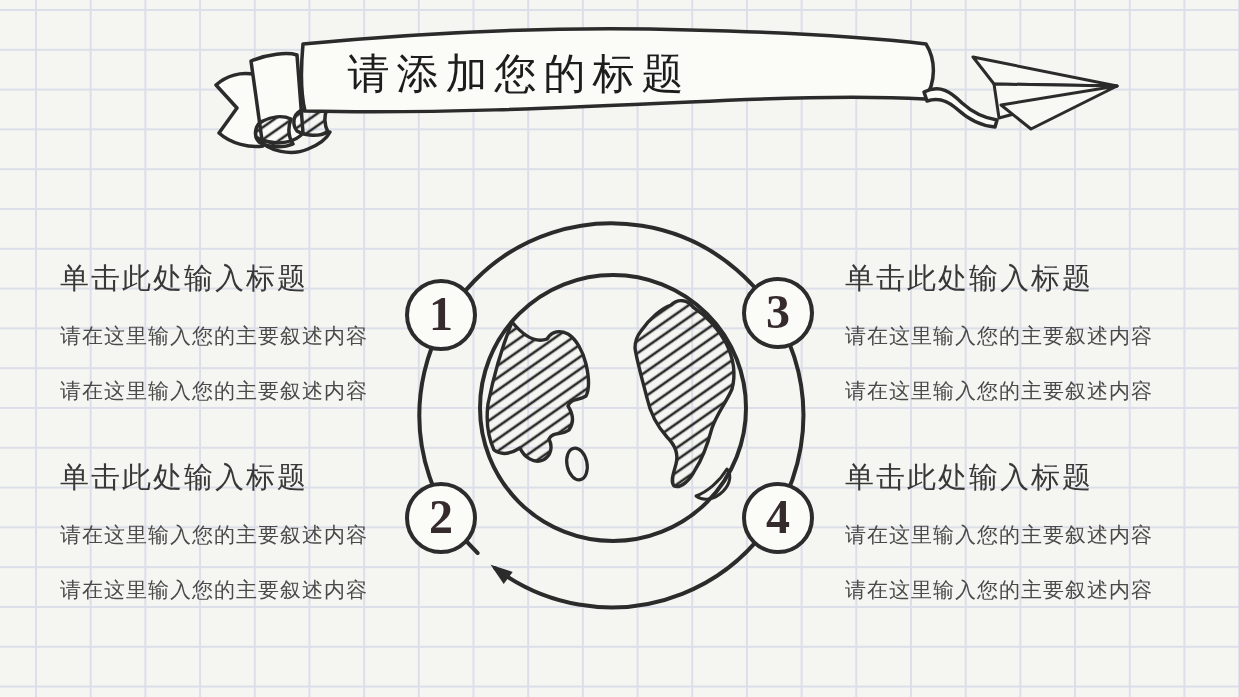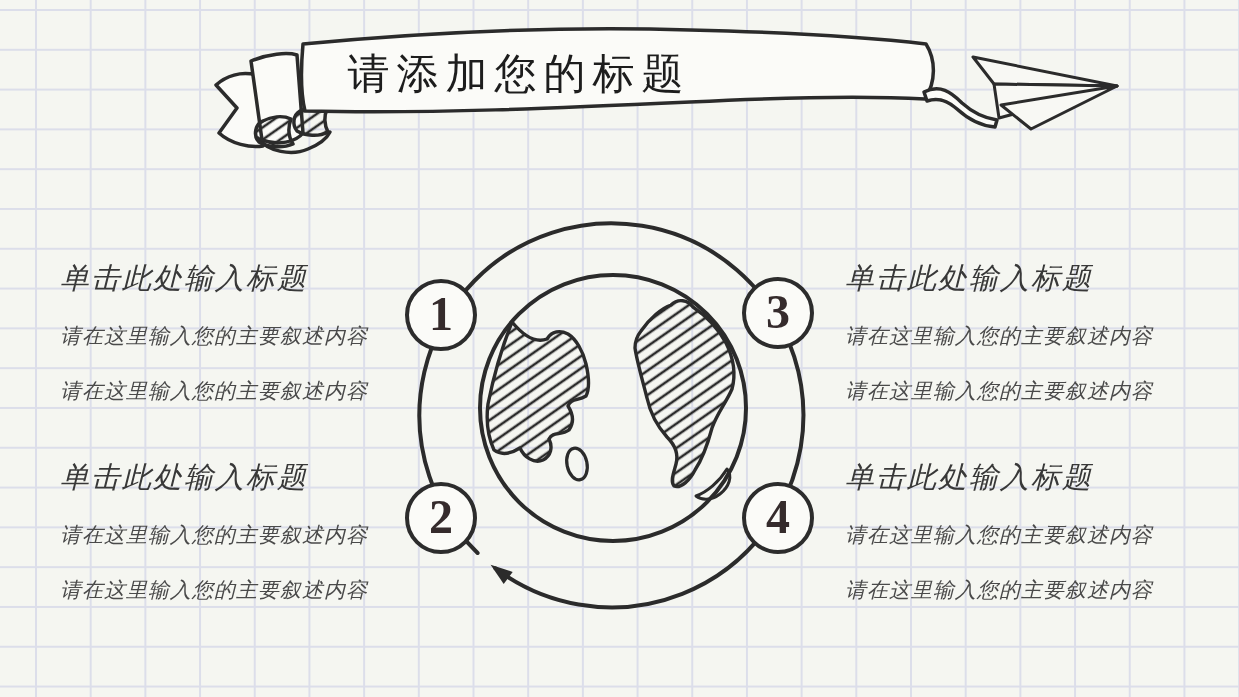--- a/index.html
+++ b/index.html
@@ -17,21 +17,21 @@
   }
   #art{position:absolute;left:0;top:0;width:1239px;height:697px;}
   .slide-title{
     position:absolute;left:0;top:51px;width:1038px;
     text-align:center;
     font-family:"Liberation Serif","DejaVu Serif",serif;
     font-size:42px;line-height:46px;letter-spacing:7px;
     color:#1d1d1d;
     cursor:text;
   }
-  .tblock{position:absolute;width:340px;font-style:italic;}
+  .tblock{position:absolute;width:340px;}
   .tblock .th{
     font-size:29px;line-height:33px;letter-spacing:2px;
     font-weight:500;color:#383838;margin-bottom:9px;cursor:text;
   }
   .tblock .tb{
     font-size:21px;line-height:26.5px;letter-spacing:1px;
     font-weight:400;color:#4a4a4a;cursor:text;margin-top:28px;
   }
   .step{
     position:absolute;width:72px;height:72px;box-sizing:border-box;

